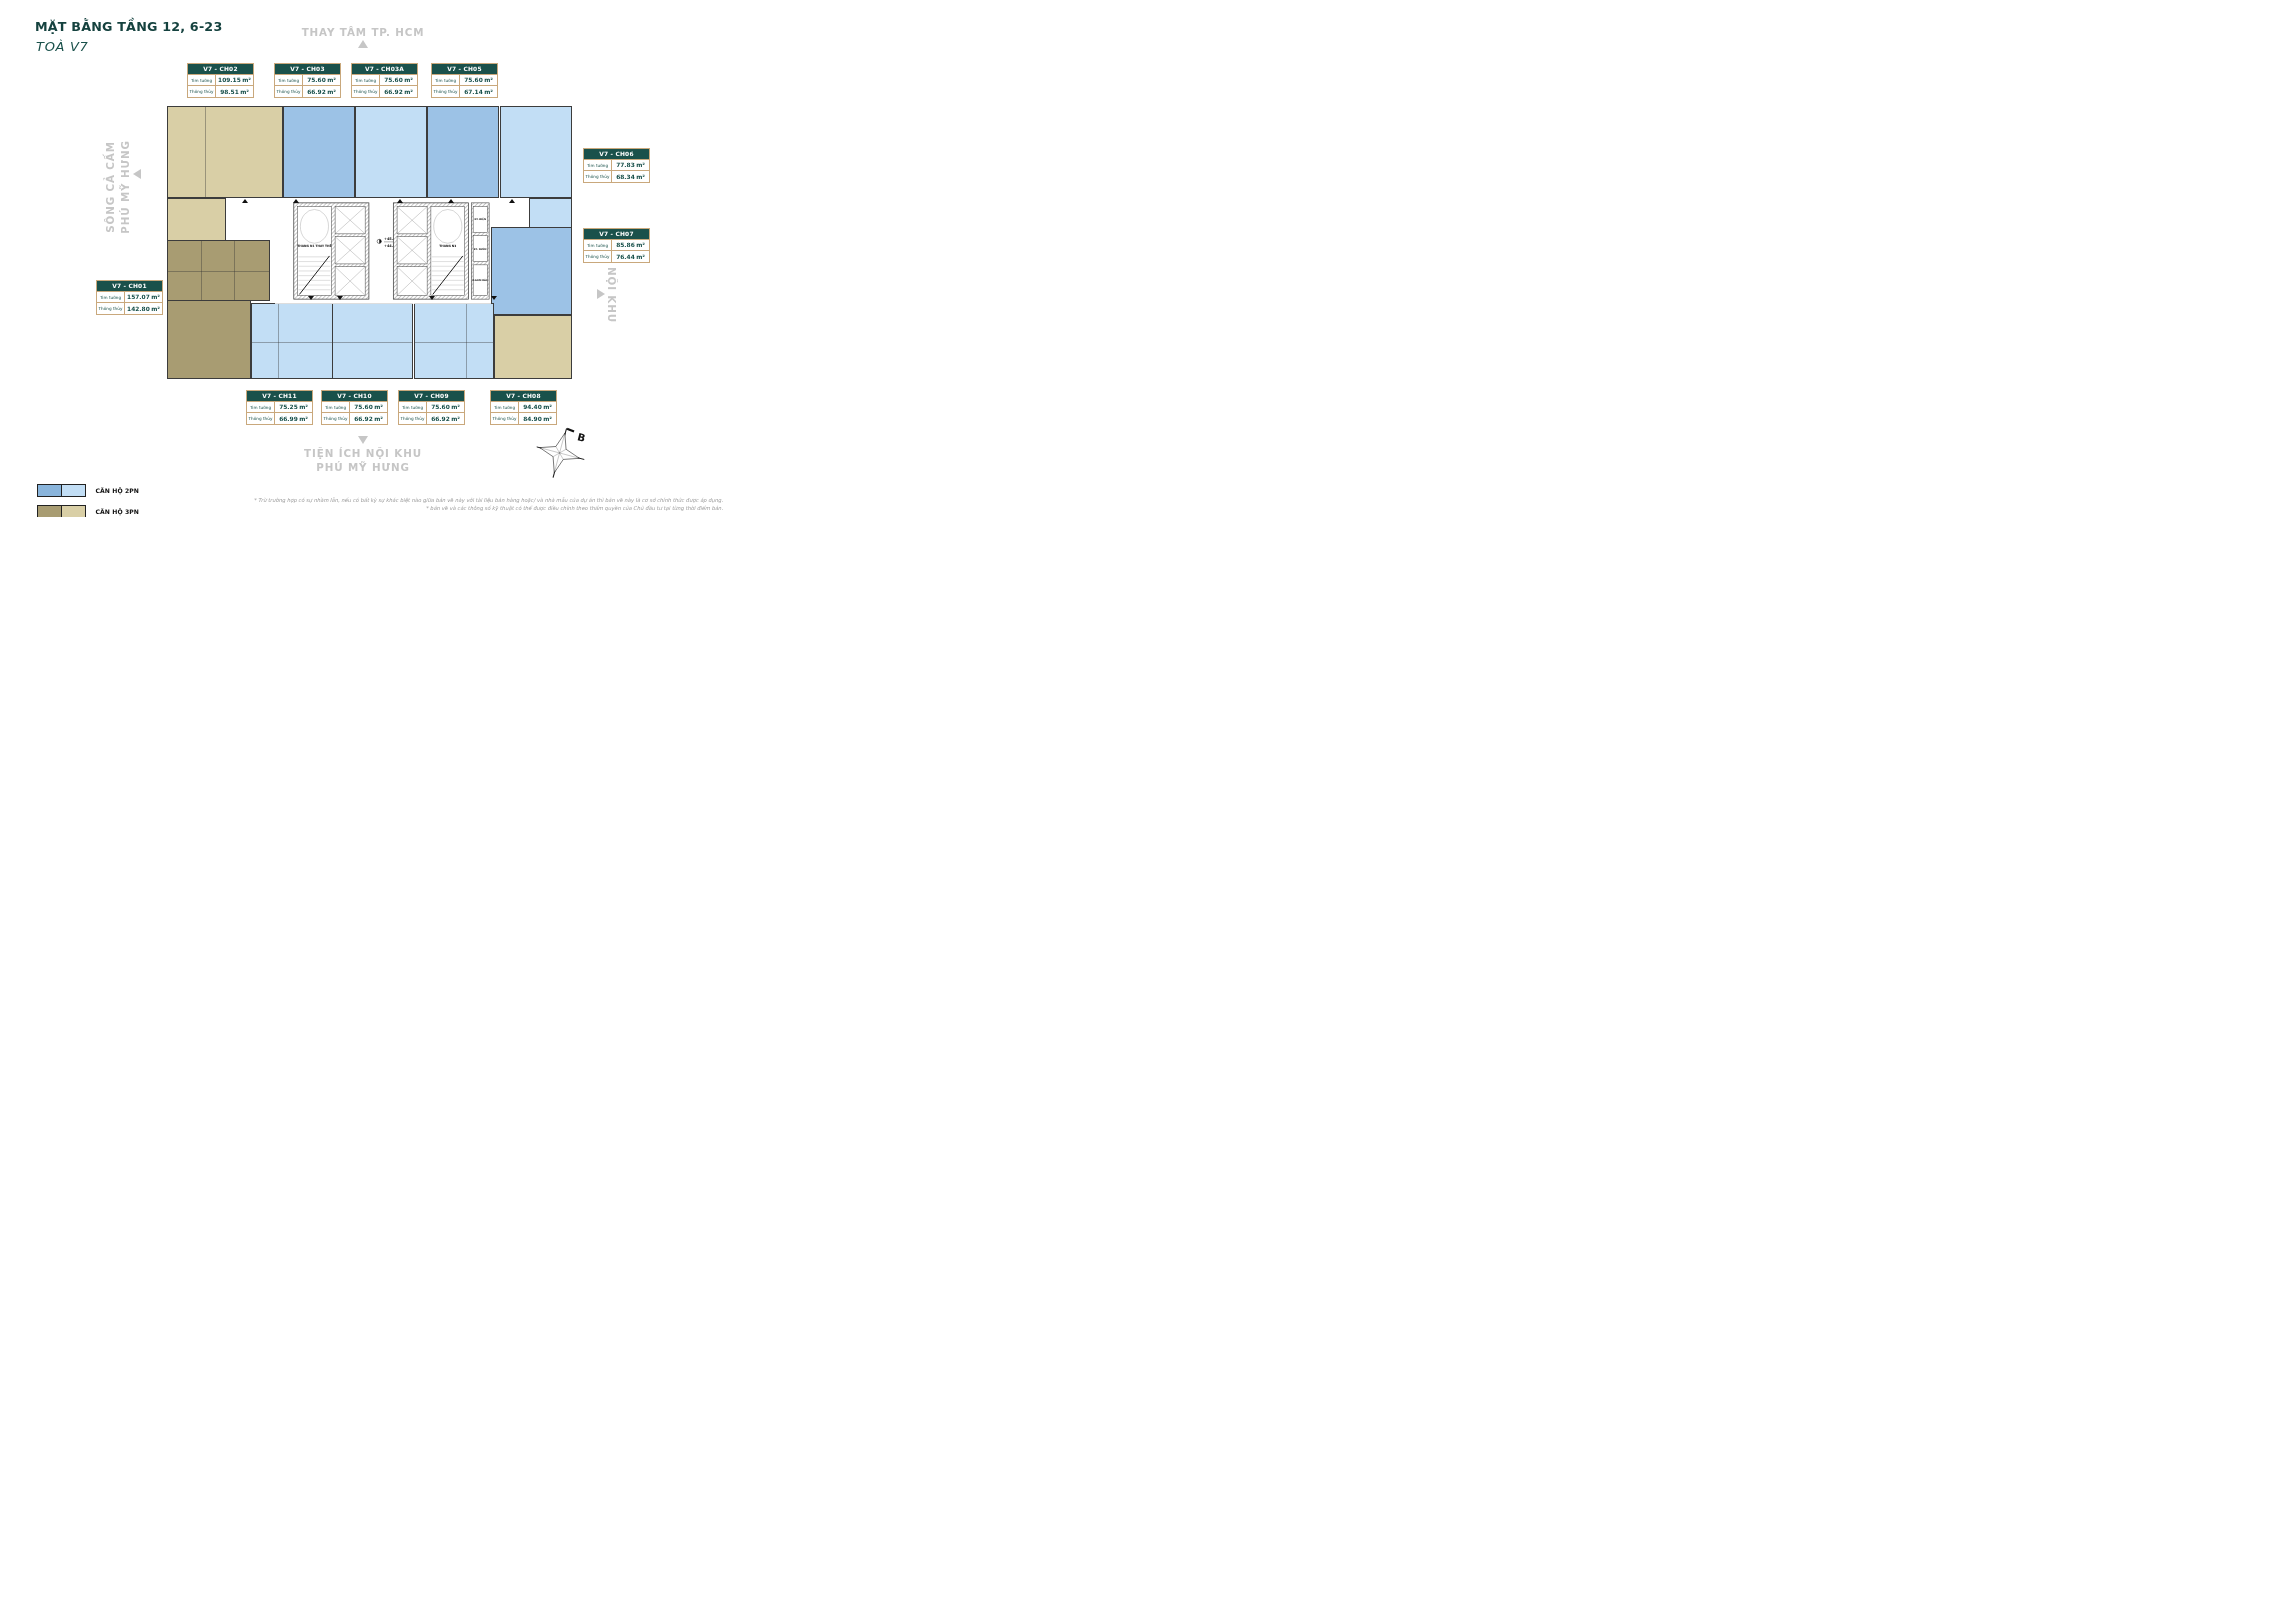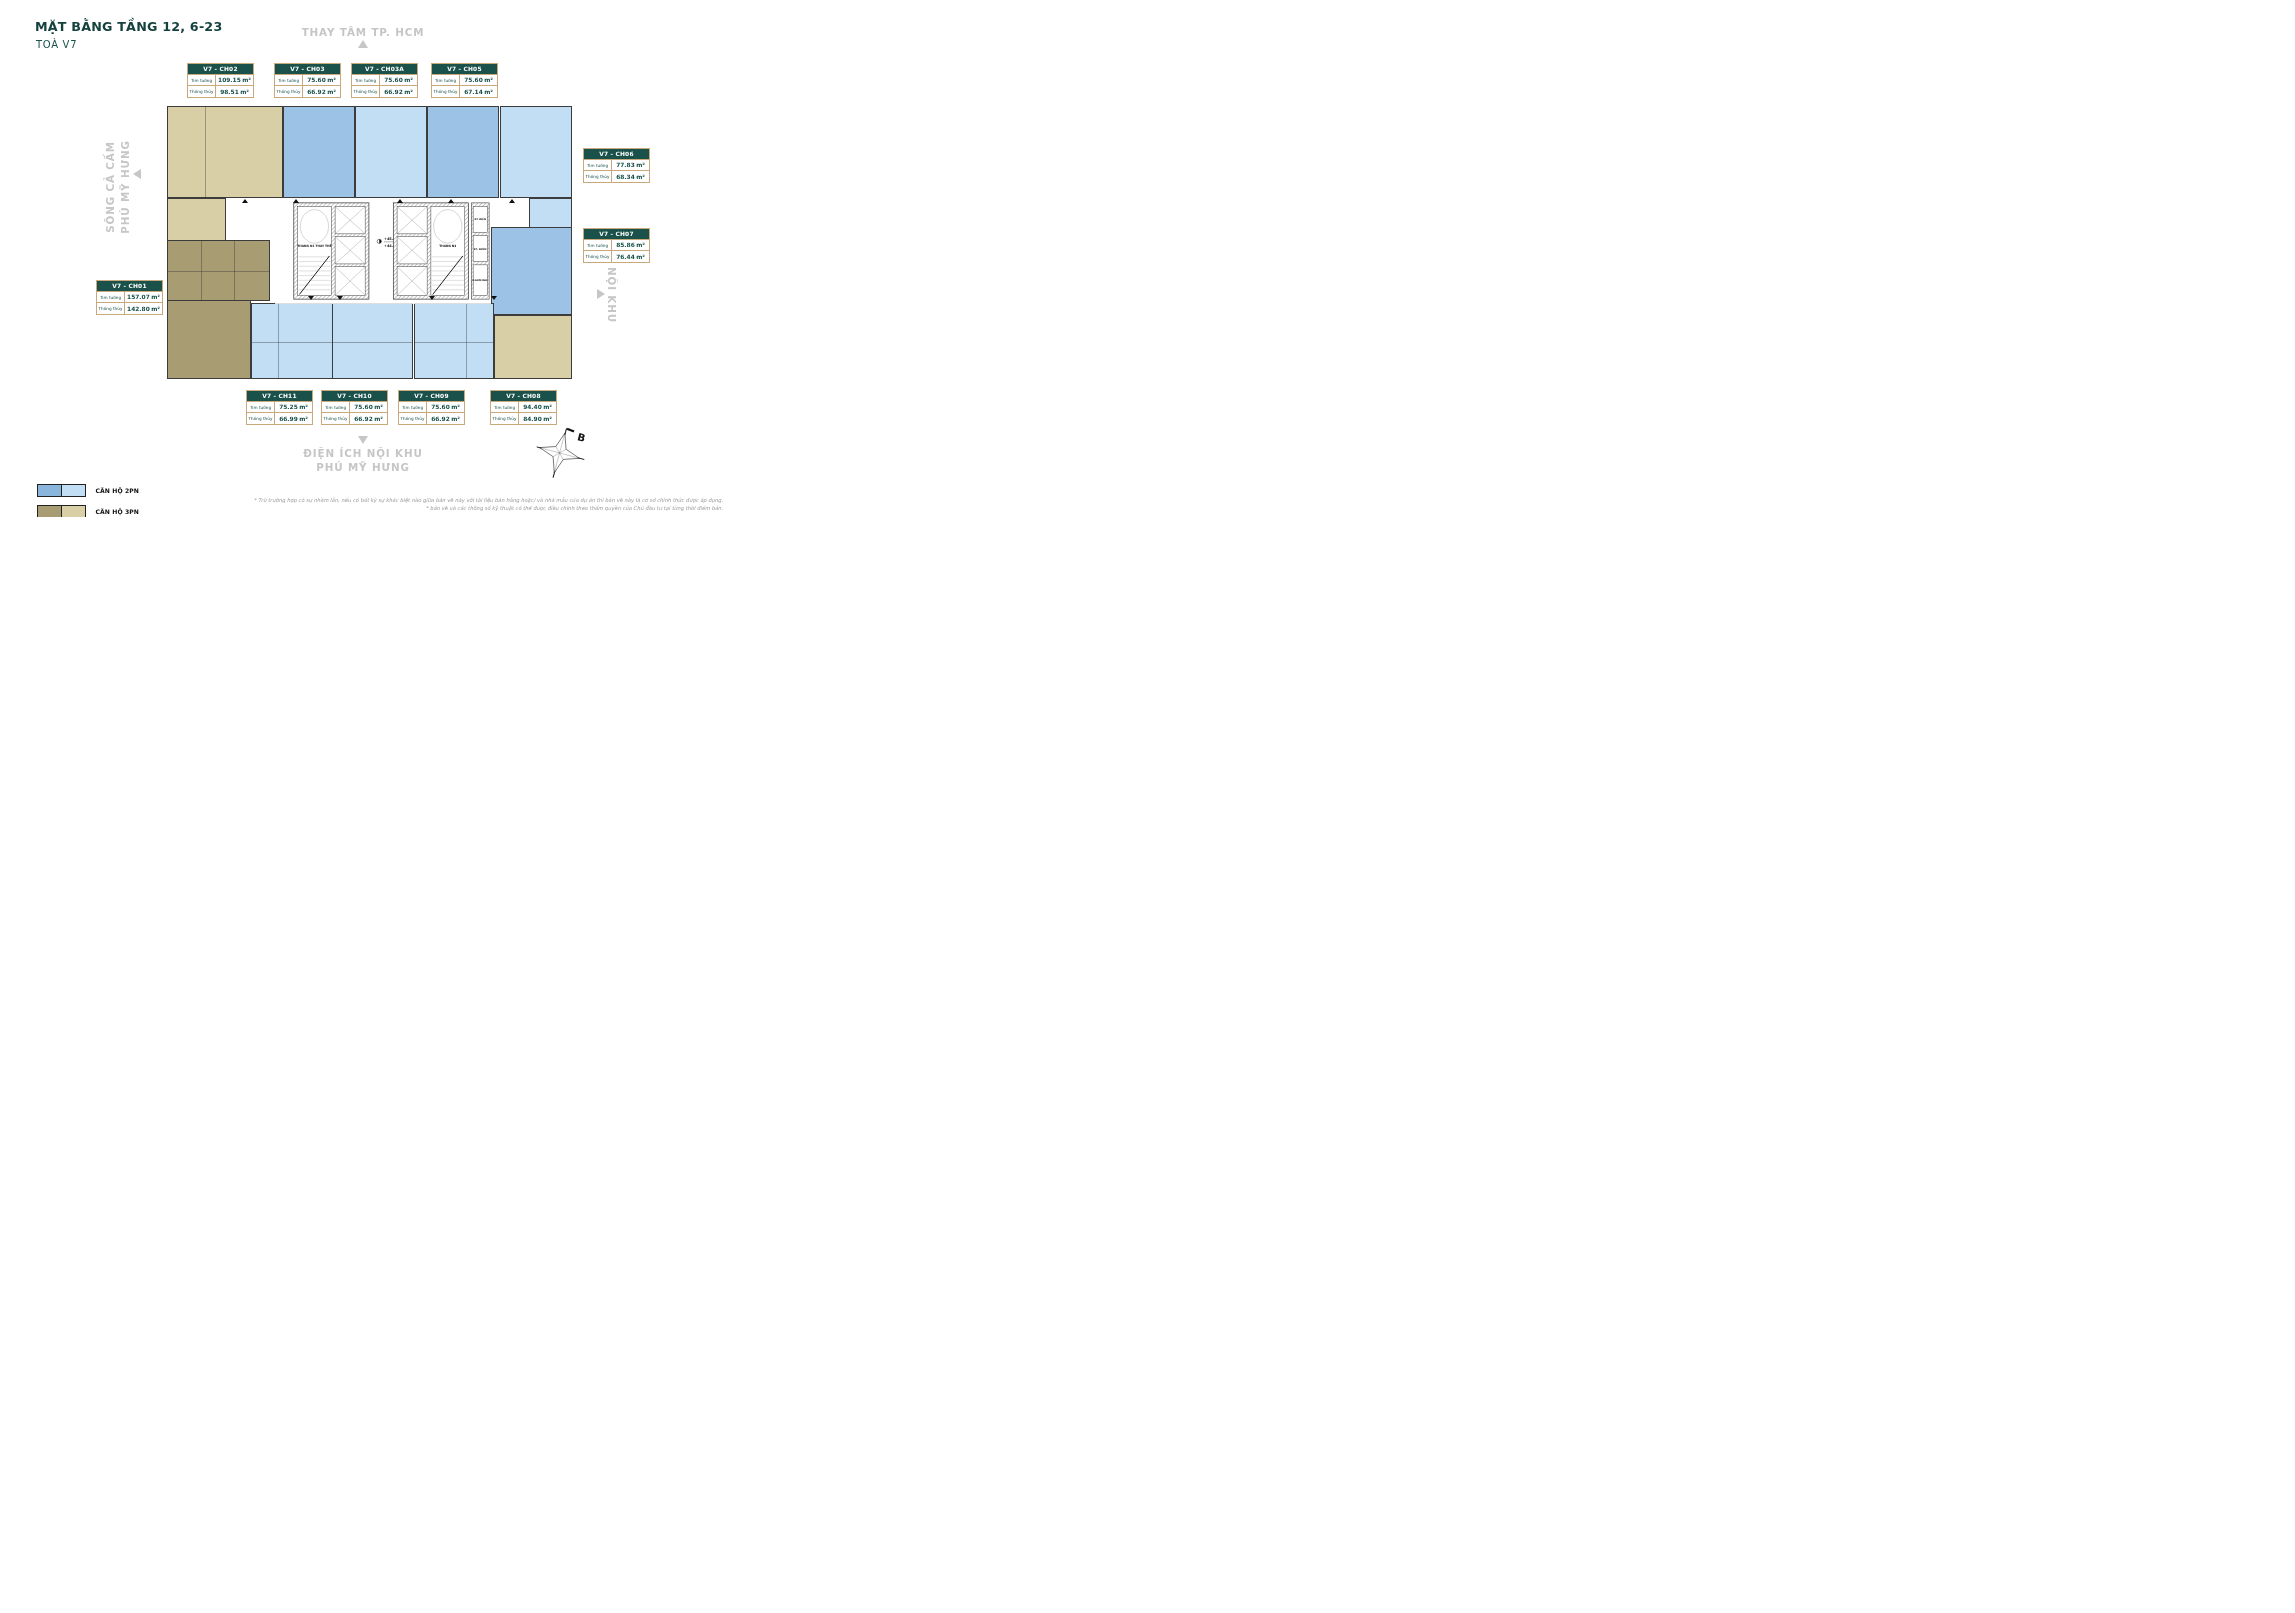--- a/index.html
+++ b/index.html
@@ -1,20 +1,20 @@
 <!DOCTYPE html>
 <html style="font-size:7.5px"><head>
 <meta charset="utf-8">
 <style>
   html,body{margin:0;padding:0;background:#fff;}
   #page{position:relative;width:735px;height:517px;background:#fff;overflow:hidden;
         font-family:"DejaVu Sans","Liberation Sans",sans-serif;}
   
   .title{position:absolute;left:35px;top:19px;font-size:12.7px;font-weight:700;color:#15423f;letter-spacing:0.2px;}
-  .subtitle{position:absolute;left:36px;top:39px;font-size:10px;color:#1a514b;letter-spacing:0.7px;}
+  .subtitle{position:absolute;left:36px;top:39px;font-size:13px;color:#1a514b;letter-spacing:0.7px;font-style:italic;}
   
   .dir{position:absolute;color:#c6c6c6;font-weight:700;letter-spacing:0.9px;font-size:10.3px;white-space:nowrap;}
   .dir-top{left:363px;top:26px;transform:translateX(-50%);}
   .dir-bottom{left:363px;top:447px;transform:translateX(-50%);text-align:center;line-height:1.35;}
   .dir-left{left:118px;top:187px;transform:translate(-50%,-50%) rotate(-90deg);text-align:center;line-height:1.5;}
   .dir-right{left:612px;top:295px;transform:translate(-50%,-50%) rotate(90deg);}
   .tri{width:0;height:0;position:absolute;}
   .tri-up-gray{border-left:5.2px solid transparent;border-right:5.2px solid transparent;border-bottom:8px solid #c6c6c6;left:358px;top:40px;}
   .tri-down-gray{border-left:5.2px solid transparent;border-right:5.2px solid transparent;border-top:8px solid #c6c6c6;left:358px;top:436px;}
   .tri-left-gray{border-top:5.2px solid transparent;border-bottom:5.2px solid transparent;border-right:8px solid #c6c6c6;left:133px;top:169px;}
@@ -60,21 +60,21 @@
     <div>SÔNG CẢ CẤM</div>
     <div>PHÚ MỸ HƯNG</div>
   </div>
   <div class="tri tri-left-gray"></div>
 
   <div class="dir dir-right">NỘI KHU</div>
   <div class="tri tri-right-gray"></div>
 
   <div class="tri tri-down-gray"></div>
   <div class="dir dir-bottom">
-    <div>ĐIỆN ÍCH NỘI KHU</div>
+    <div>TIỆN ÍCH NỘI KHU</div>
     <div>PHÚ MỸ HƯNG</div>
   </div>
 
   <div id="plan">
     <div id="blocks">
         <div class="apt main" style="left: 0px; top: 0px; width: 116px; height: 92px; background-color: rgb(217, 207, 166);"></div>
         <div class="apt" style="left: 0px; top: 92px; width: 59px; height: 43px; background-color: rgb(217, 207, 166);"></div>
         <div class="apt main" style="left: 116px; top: 0px; width: 72px; height: 92px; background-color: rgb(156, 194, 230);"></div>
         <div class="apt main" style="left: 188px; top: 0px; width: 72px; height: 92px; background-color: rgb(194, 222, 245);"></div>
         <div class="apt main" style="left: 260px; top: 0px; width: 72px; height: 92px; background-color: rgb(156, 194, 230);"></div>

